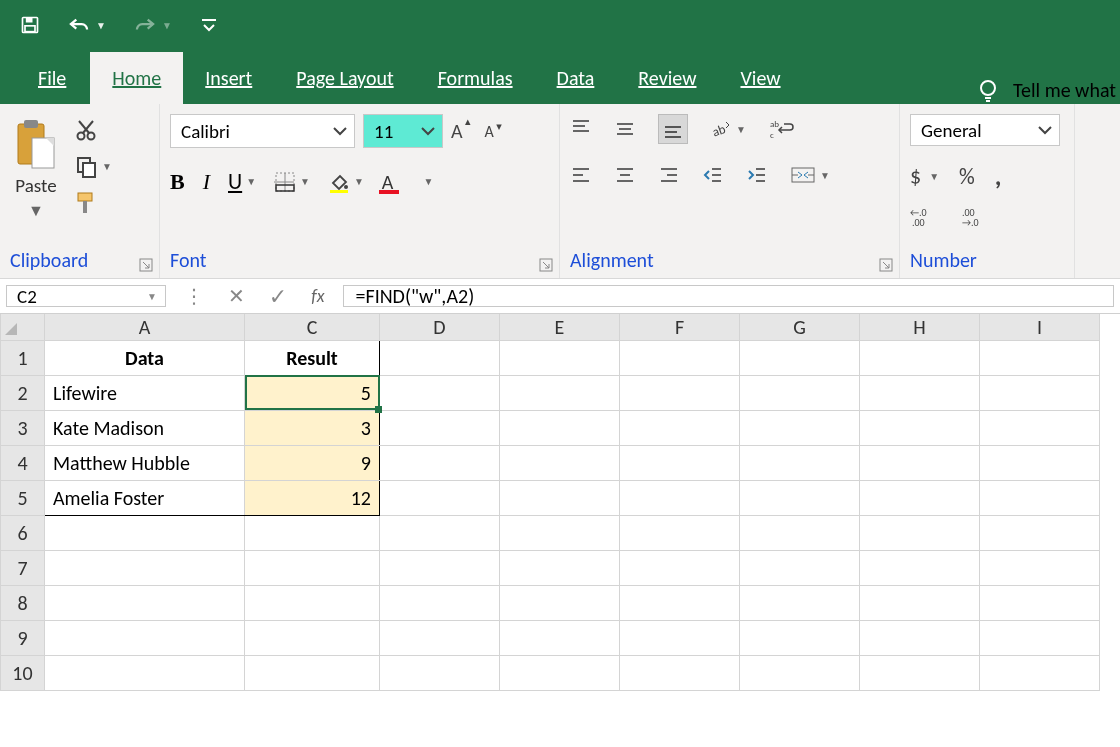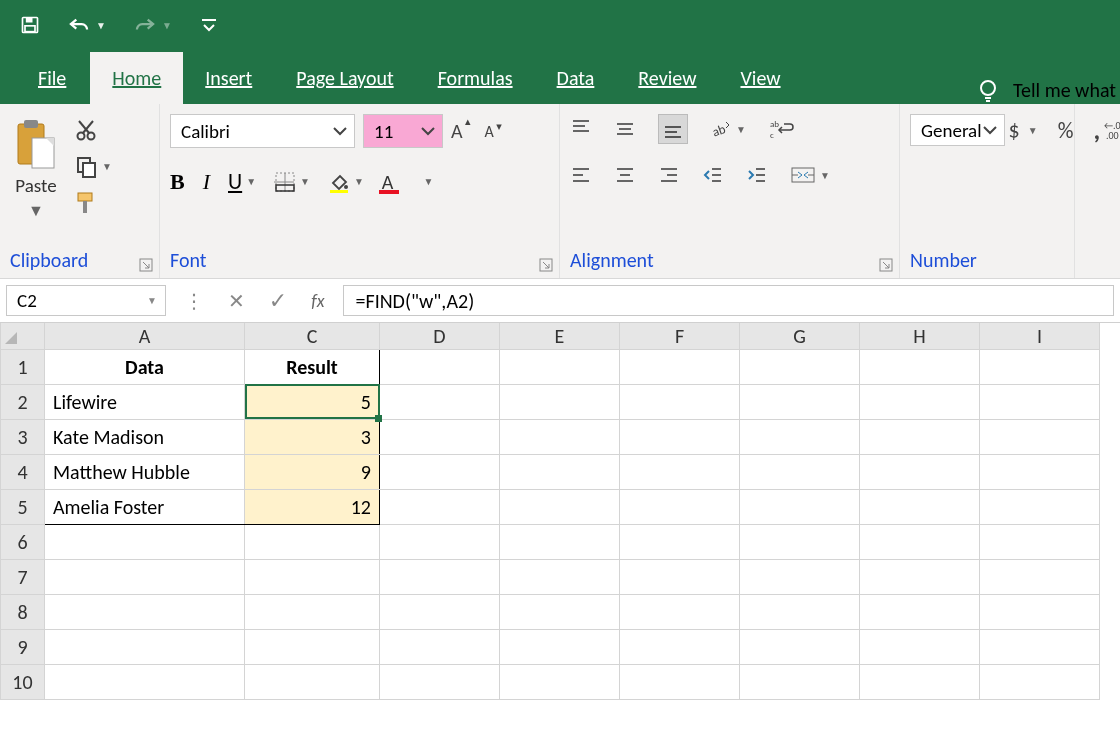--- a/index.html
+++ b/index.html
@@ -21,31 +21,31 @@
   .group-label { text-align: center; font-size: 20px; color: #1d4ed8; padding: 4px 0 2px 0; display:flex; align-items:center; justify-content:flex-start; gap:6px;}
   .dlg-launcher { position: absolute; right: 6px; bottom: 6px; width: 14px; height: 14px; }
   .clipboard { width: 160px; }
   .clipboard-body { display: flex; gap: 12px; align-items:flex-start; }
   .paste { display: flex; flex-direction: column; align-items: center; gap: 4px; padding: 4px 4px 0 4px; justify-content: flex-end; }
   .paste-label { font-size: 19px; color:#333; }
   .mini-col { display: flex; flex-direction: column; gap: 12px; margin-top:4px;}
   .font-group { width: 400px; }
   .font-row1 { display: flex; gap: 8px; align-items: center; }
   .font-name { width:185px; height:34px; background:#fff; border:1px solid #c8c8c8; display:flex; align-items:center; justify-content:space-between; padding:0 6px 0 10px; font-size:19px;}
-  .font-size { width:80px; height:34px; background:#f9a8d4; border:1px solid #c8c8c8; display:flex; align-items:center; justify-content:space-between; padding:0 6px 0 10px; font-size:19px;}
+  .font-size { width:80px; height:34px; background:#5eead4; border:1px solid #c8c8c8; display:flex; align-items:center; justify-content:space-between; padding:0 6px 0 10px; font-size:19px;}
   .font-row2 { display: flex; gap: 18px; align-items:center; margin-top:20px; }
   .btn-ic { display:flex; align-items:center; gap:4px; }
   .align-group { width: 340px; }
   .align-body { display:flex; flex-direction:column; gap:20px; }
   .align-row { display:flex; gap:22px; align-items:center; }
   .num-group { width: 175px; }
-  .num-body { display:flex; flex-direction:row; gap:4px; }
+  .num-body { display:flex; flex-direction:column; gap:14px; }
   .num-format { width:150px; height:32px; background:#fff; border:1px solid #c8c8c8; display:flex; align-items:center; justify-content:space-between; padding:0 6px 0 10px; font-size:19px;}
   .num-row { display:flex; gap:20px; align-items:center; font-size:22px; color:#444;}
-  .formula-bar { height: 44px; display:flex; align-items:stretch; border-bottom:1px solid #d0d0d0;}
+  .formula-bar { height: 35px; display:flex; align-items:stretch; border-bottom:1px solid #d0d0d0;}
   .name-box { width:160px; border:1px solid #c8c8c8; margin:6px 0 6px 6px; display:flex; align-items:center; justify-content:space-between; padding:0 8px 0 10px; font-size:19px; background:#fff;}
   .fb-btns { display:flex; align-items:center; gap:24px; padding:0 18px; color:#888;}
   .fb-input { flex:1; border:1px solid #c8c8c8; margin:6px 6px 6px 0; display:flex; align-items:center; padding:0 12px; font-size:20px; background:#fff;}
   
   .grid-area { position: relative; }
   table.grid { border-collapse: collapse; table-layout: fixed; }
   table.grid th, table.grid td { border: 1px solid #d4d4d4; font-size: 20px; height: 35px; }
   table.grid thead th { background: #e6e6e6; font-weight: normal; color:#333; text-align:center; height:26px; border-top:none;}
   table.grid .rowhead { background: #e6e6e6; text-align:center; width:44px; color:#333;}
   table.grid .corner { background:#e6e6e6; width:44px;}

